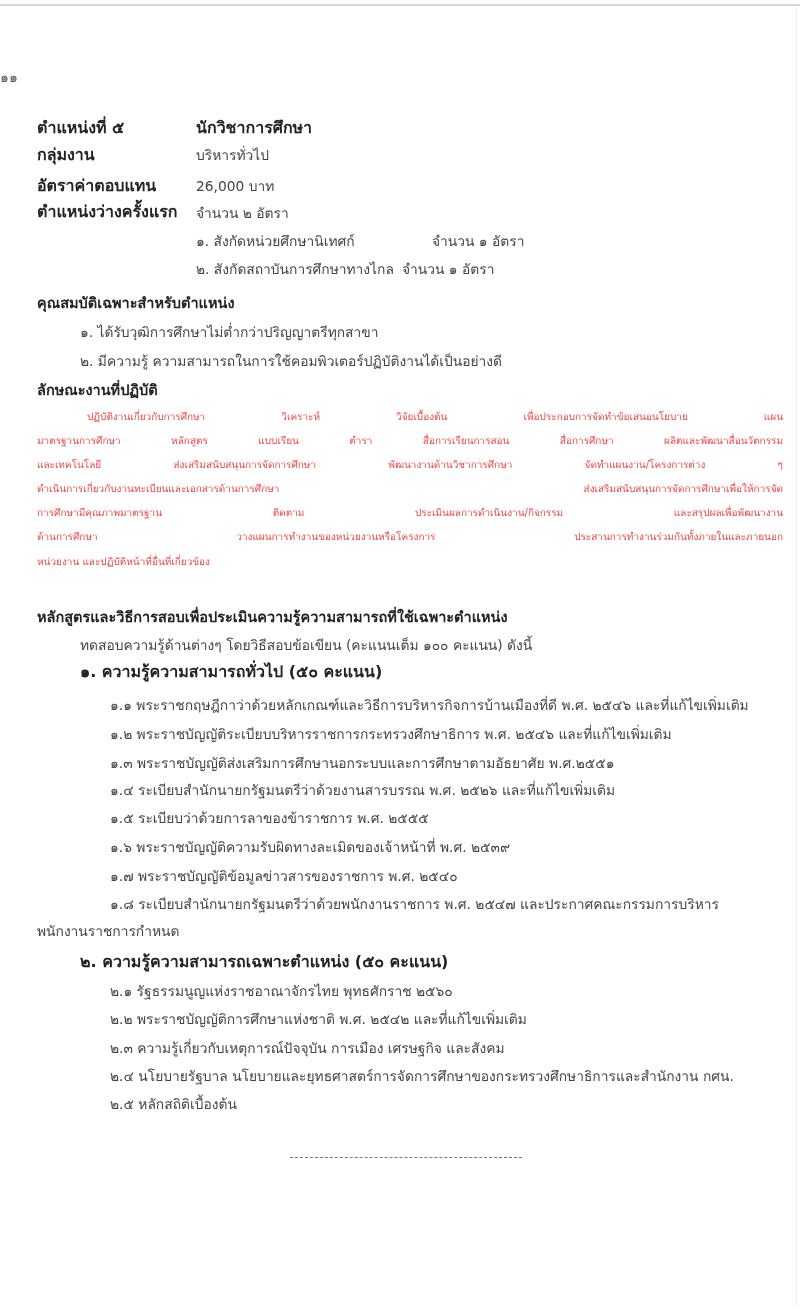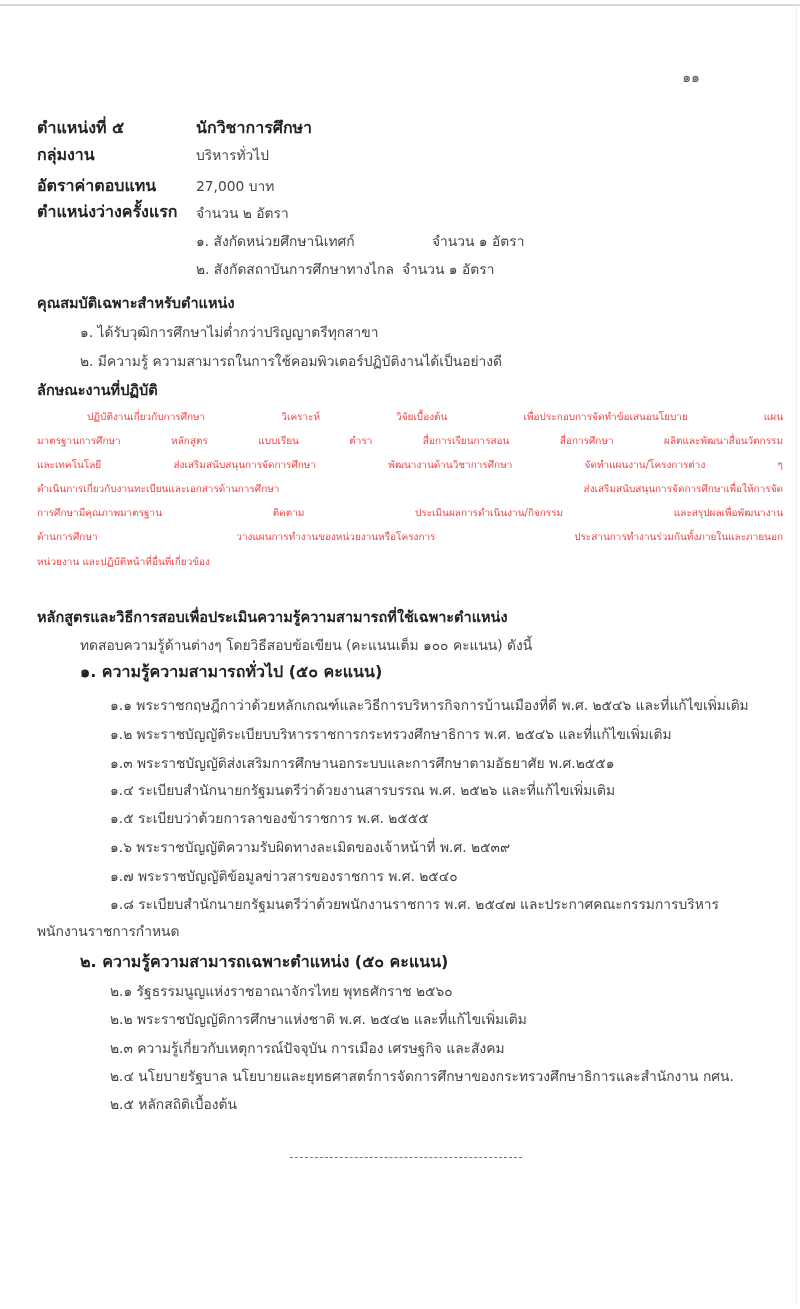--- a/index.html
+++ b/index.html
@@ -5,21 +5,21 @@
   html, body { margin: 0; padding: 0; background: #ffffff; }
   body {
     width: 800px; height: 1309px; position: relative; overflow: hidden;
     font-family: "DejaVu Sans", "Liberation Sans", sans-serif;
     color: #3a3a3a;
   }
   .top-edge { position: absolute; left: 0; top: 4px; width: 800px; height: 2px; background: #d9d9d9; }
   .right-edge { position: absolute; right: 3px; top: 6px; width: 1px; height: 1300px; background: #f0f0f0; }
   .page-number {
     position: absolute; left: 0; width: 700px; top: 66px;
-    text-align: right; font-size: 14px; color: #555;
+    text-align: left; font-size: 14px; color: #555;
   }
   .row { position: absolute; font-size: 16px; line-height: 20px; white-space: nowrap; }
   .bold { font-weight: bold; color: #222; }
   .label { left: 37px; }
   .value { left: 196px; text-align: right; }
   .heading { left: 37px; font-weight: bold; color: #222; font-size: 14.5px; }
   .indent1 { left: 80px; }
   .indent2 { left: 110px; }
   .para {
     position: absolute; left: 37px; width: 746px;
@@ -44,21 +44,21 @@
 <div class="page-number">๑๑</div>
 
 <div>
   <div class="row bold label" style="top:118px">ตำแหน่งที่ ๕</div>
   <div class="row bold value" style="top:118px">นักวิชาการศึกษา</div>
 
   <div class="row bold label" style="top:145px">กลุ่มงาน</div>
   <div class="row value sub" style="top:145px">บริหารทั่วไป</div>
 
   <div class="row bold label" style="top:176px">อัตราค่าตอบแทน</div>
-  <div class="row value sub" style="top:176px">27,000 บาท</div>
+  <div class="row value sub" style="top:176px">26,000 บาท</div>
 
   <div class="row bold label" style="top:202px">ตำแหน่งว่างครั้งแรก</div>
   <div class="row value sub" style="top:203px">จำนวน ๒ อัตรา</div>
 
   <div class="row value sub" style="top:231px">๑. สังกัดหน่วยศึกษานิเทศก์</div>
   <div class="row sub" style="top:231px; left:432px">จำนวน ๑ อัตรา</div>
 
   <div class="row value sub" style="top:259px">๒. สังกัดสถาบันการศึกษาทางไกล</div>
   <div class="row sub" style="top:259px; left:402px">จำนวน ๑ อัตรา</div>
 </div>

